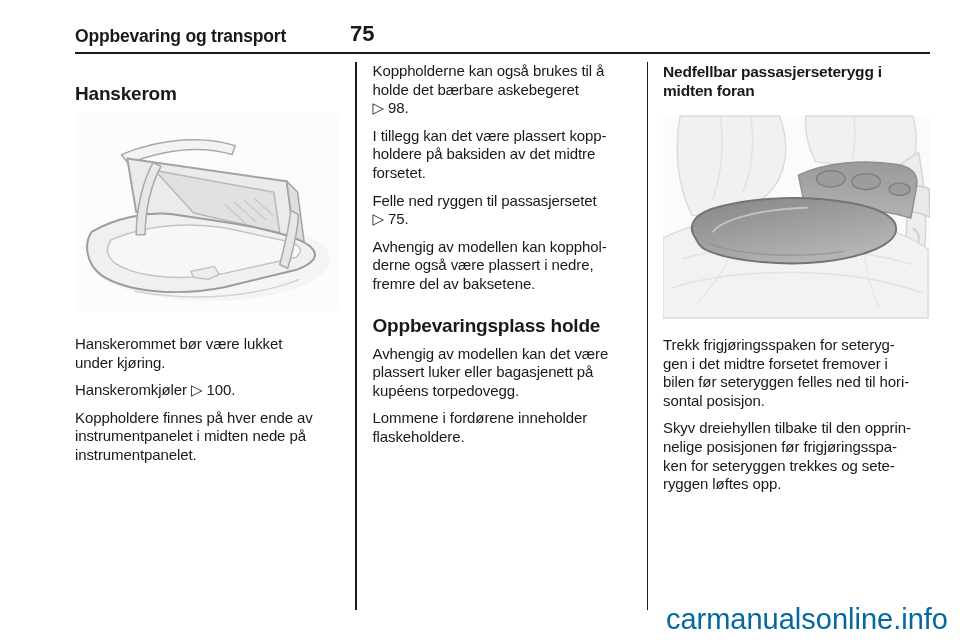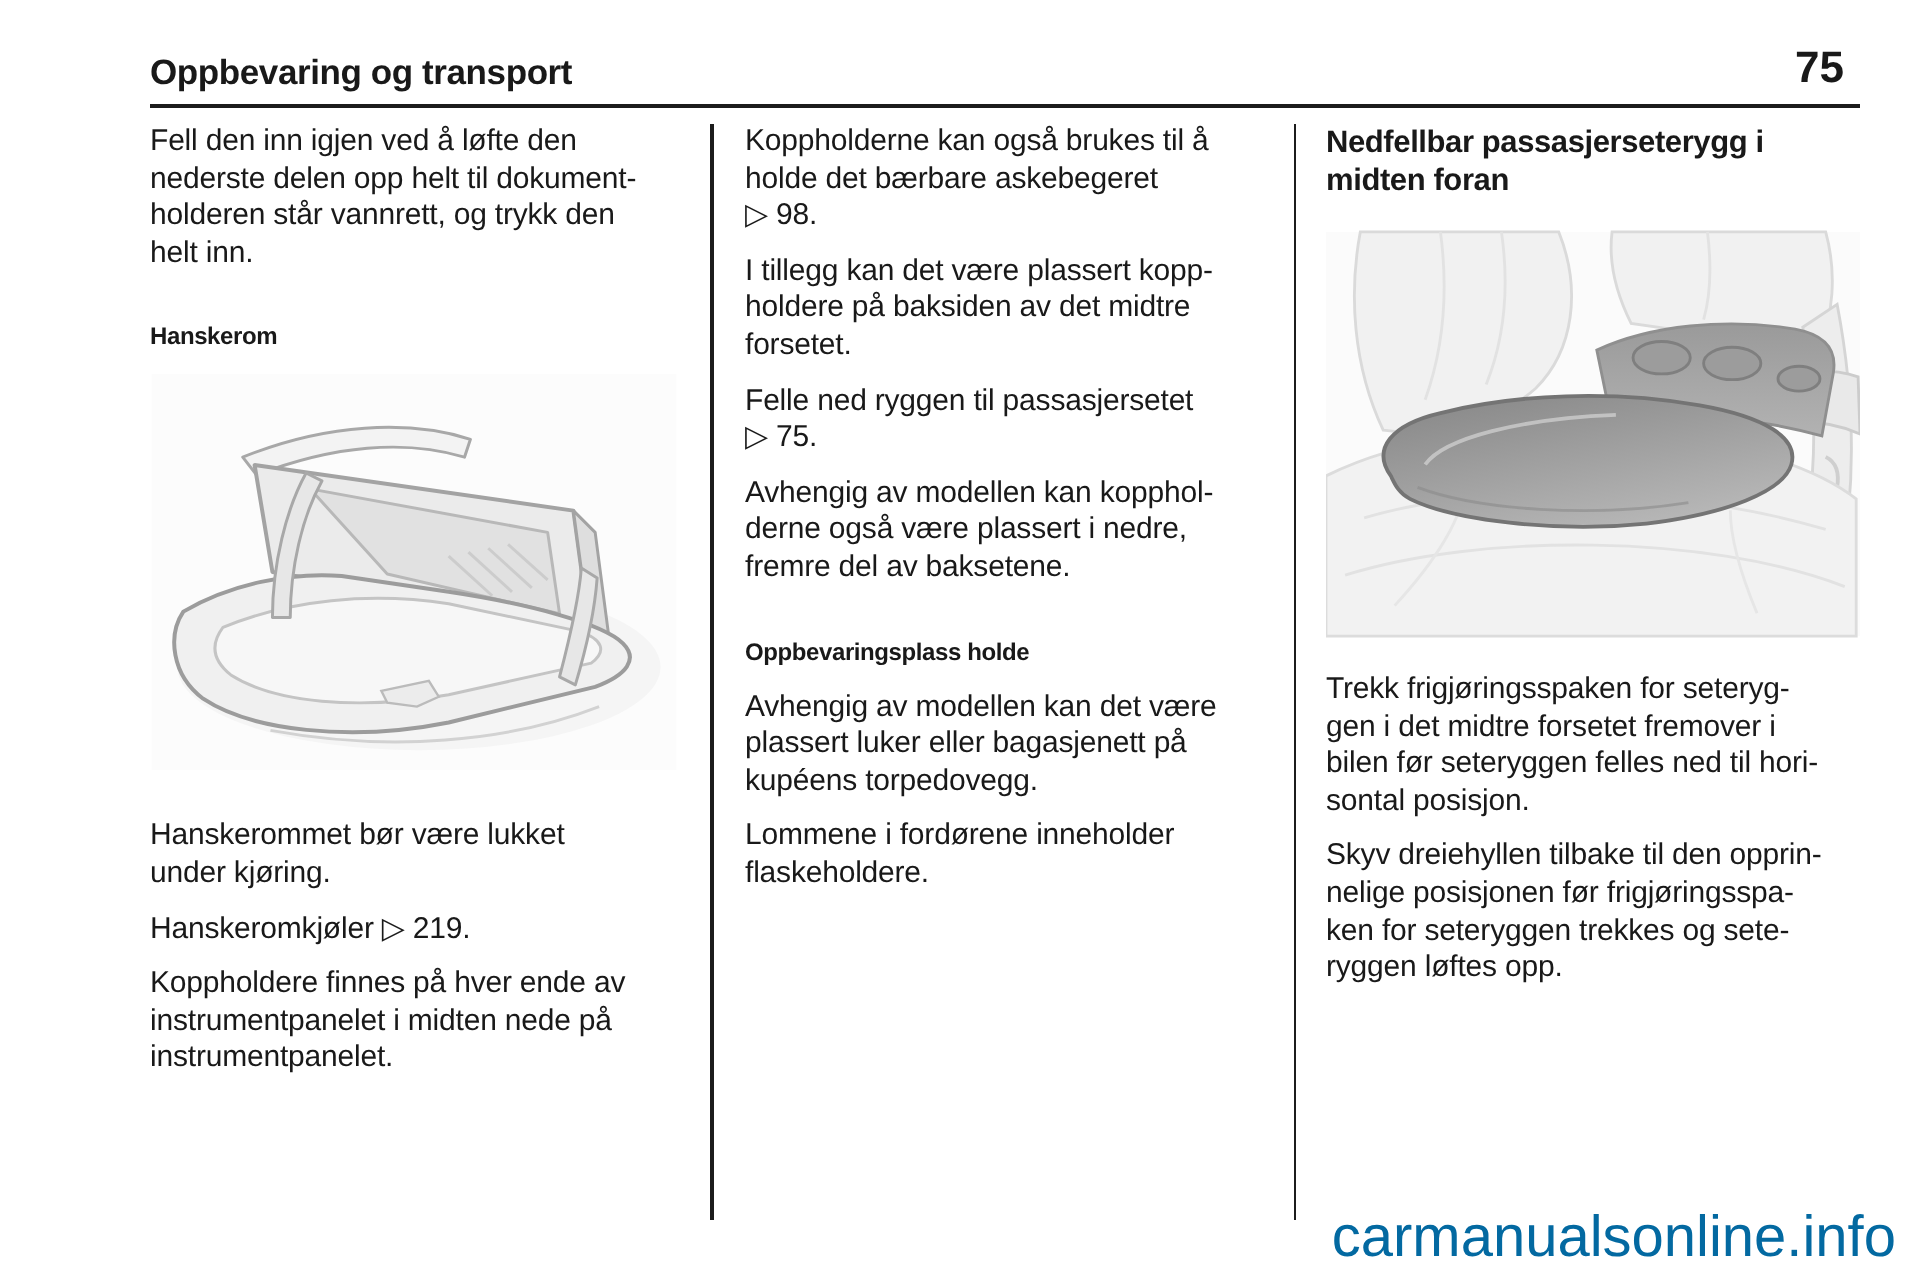--- a/index.html
+++ b/index.html
@@ -3,42 +3,42 @@
 <meta charset="utf-8">
 <style>
   html,body{margin:0;padding:0;}
   body{
     width:960px;height:642px;position:relative;background:#ffffff;overflow:hidden;
     font-family:"Liberation Sans","DejaVu Sans",sans-serif;color:#191919;
   }
   .page-header{
     position:absolute;left:75px;top:24px;width:855px;height:30px;
     border-bottom:2px solid #1c1c1c;
-    display:flex;justify-content:space-between;align-items:flex-end;
+    display:flex;justify-content:flex-start;align-items:flex-end;
     padding-bottom:5px;box-sizing:border-box;
   }
   .page-header .title{font-size:17.5px;font-weight:bold;letter-spacing:-0.2px;}
   .page-header .pagenum{font-size:22px;font-weight:bold;margin-left:64px;margin-right:8px;}
   .columns{
     position:absolute;left:75px;top:62px;width:855px;height:548px;
     display:flex;align-items:flex-start;
   }
   .col{box-sizing:border-box;}
   .col1{width:264px;}
   .col2{width:261px;margin-left:16px;}
   .col3{width:267px;margin-left:15px;}
   .vdivider{width:1.5px;height:548px;background:#1c1c1c;flex:none;}
   .vd1{margin-left:16px;}
   .vd2{margin-left:16px;}
   p.body{
     font-size:15px;line-height:18.6px;margin:0 0 9px 0;
     white-space:pre-line;letter-spacing:-0.1px;
   }
   h2.section{
-    font-size:12px;line-height:22px;font-weight:bold;letter-spacing:-0.2px;
+    font-size:19px;line-height:22px;font-weight:bold;letter-spacing:-0.2px;
     margin:21px 0 8px 0;
   }
   h3.subsection{
     font-size:15.5px;line-height:19px;font-weight:bold;letter-spacing:-0.2px;
     margin:0 0 12px 0;white-space:pre-line;
   }
   .illustration{display:block;margin:0 0 6px 0;}
   .illu-glovebox{margin-top:2px;margin-bottom:24px;}
   .illu-seat{margin-bottom:14px;}
   .note-gap{margin-top:0;}
@@ -53,24 +53,20 @@
 <body>
 
 <div class="page-header">
   <span class="title">Oppbevaring og transport</span>
   <span class="pagenum">75</span>
 </div>
 
 <div class="columns">
 
   <div class="col col1">
-    <p class="body">Fell den inn igjen ved å løfte den
-nederste delen opp helt til dokument-
-holderen står vannrett, og trykk den
-helt inn.</p>
 
     <h2 class="section">Hanskerom</h2>
 
     <svg class="illustration illu-glovebox" width="264" height="198" viewBox="0 0 265 200" xmlns="http://www.w3.org/2000/svg">
       <rect width="265" height="200" fill="#fcfcfc"></rect>
       <ellipse cx="135" cy="148" rx="122" ry="42" fill="#f5f5f5"></ellipse>
 
       <path d="M46,42 C88,25 130,23 161,33 L158,42 C128,33 92,36 53,51 Z" fill="#f3f3f3" stroke="#a8a8a8" stroke-width="1.5" stroke-linejoin="round"></path>
 
       <path d="M52,46 L213,69 L221,128 L61,100 Z" fill="#ebebeb" stroke="#a3a3a3" stroke-width="2" stroke-linejoin="round"></path>
@@ -92,21 +88,21 @@
       <path d="M116,160 l24,-5 l5,8 l-11,5 l-15,-2 Z" fill="#ececec" stroke="#bbbbbb" stroke-width="1.2"></path>
 
       <path d="M61,123 C61,96 68,68 78,50 L86,54 C76,72 70,98 70,123 Z" fill="#e7e7e7" stroke="#a8a8a8" stroke-width="1.5" stroke-linejoin="round"></path>
 
       <path d="M206,153 C212,130 216,112 217,98 L225,103 C224,117 220,137 214,157 Z" fill="#e7e7e7" stroke="#a8a8a8" stroke-width="1.5" stroke-linejoin="round"></path>
       <path d="M60,180 C120,191 180,186 226,168" fill="none" stroke="#d2d2d2" stroke-width="1.5"></path>
     </svg>
 
     <p class="body note-gap">Hanskerommet bør være lukket
 under kjøring.</p>
-    <p class="body ref-line">Hanskeromkjøler ▷ 219.</p>
+    <p class="body ref-line">Hanskeromkjøler ▷ 100.</p>
 
     <p class="body">Koppholdere finnes på hver ende av
 instrumentpanelet i midten nede på
 instrumentpanelet.</p>
   </div>
 
   <div class="vdivider vd1"></div>
 
   <div class="col col2">
     <p class="body">Koppholderne kan også brukes til å

